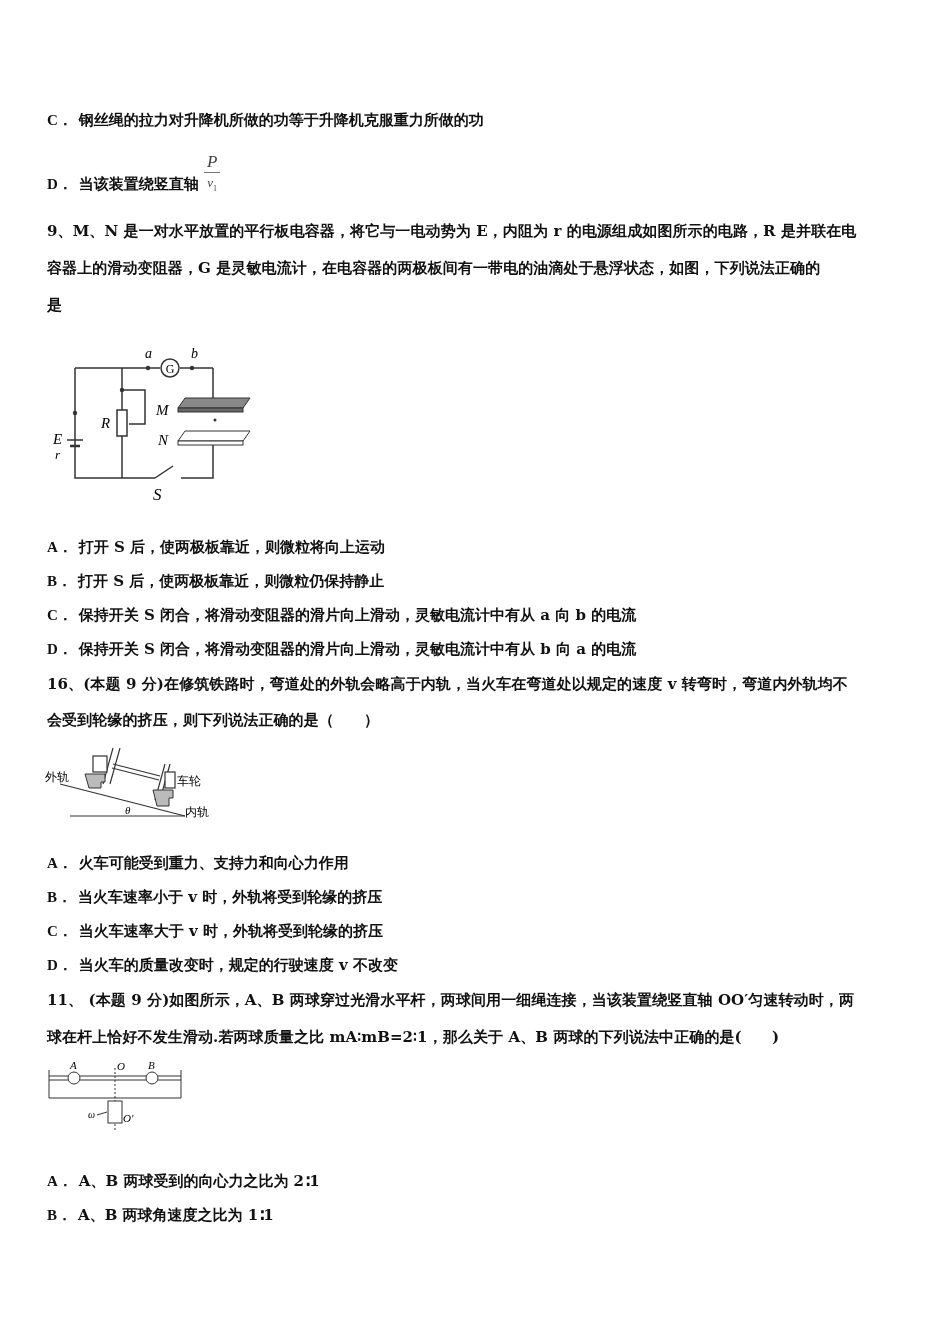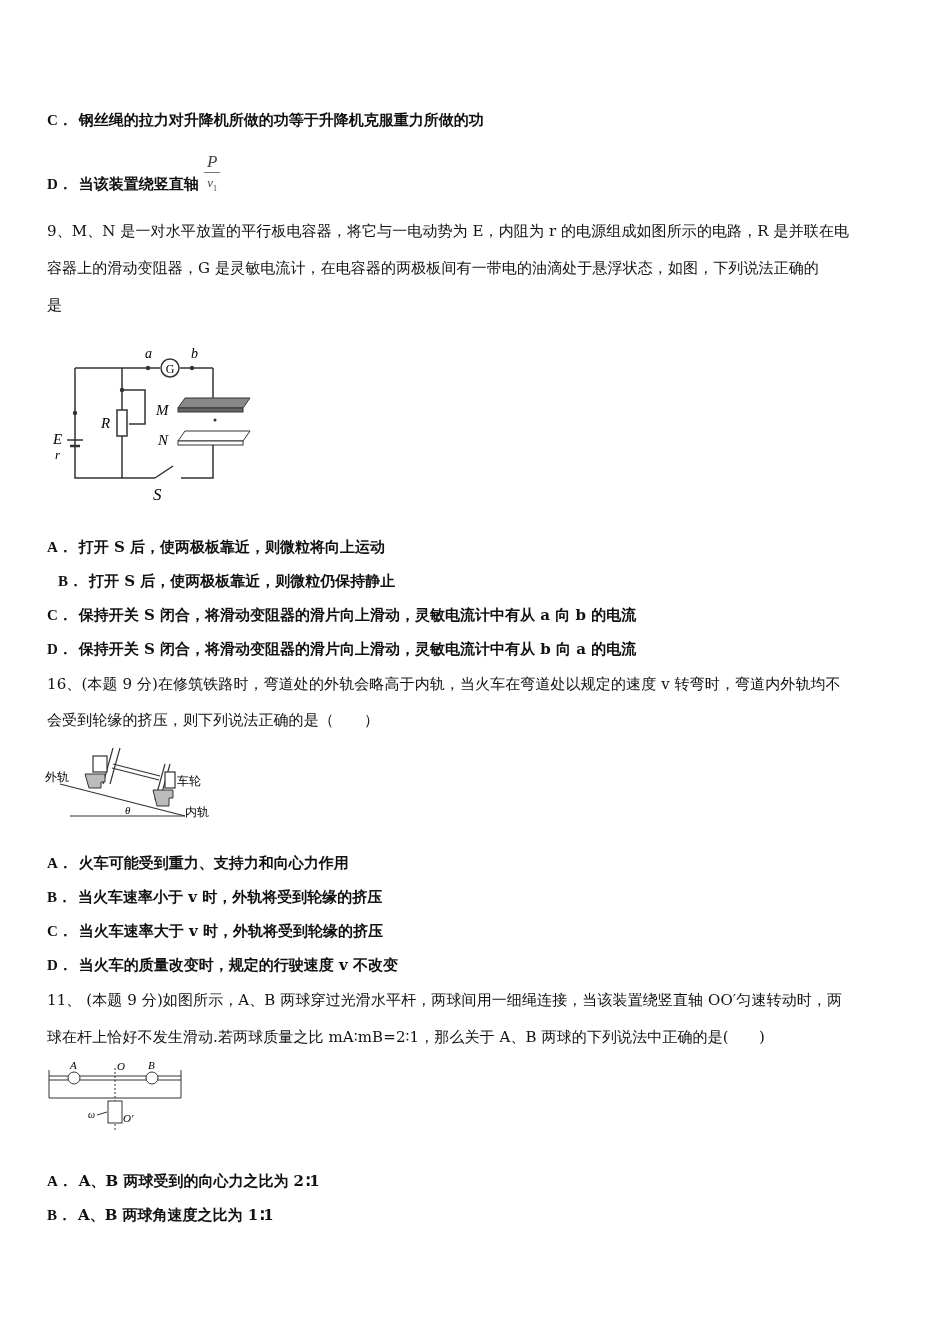--- a/index.html
+++ b/index.html
@@ -1,20 +1,20 @@
 <!DOCTYPE html>
 <html><head>
 <meta charset="utf-8">
 <style>
   html, body { margin: 0; padding: 0; background: #ffffff; }
   body { width: 950px; height: 1344px; position: relative; overflow: hidden;
          font-family: "DejaVu Serif", "Liberation Serif", serif; color: #111; }
   .line { position: absolute; left: 47px; font-size: 15px; line-height: 20px; white-space: nowrap; font-weight: bold; }
   .opt-letter { font-weight: bold; font-family: "Liberation Serif", serif; margin-right: 6px; }
-  .q-line { position: absolute; left: 47px; font-size: 15px; line-height: 20px; white-space: nowrap; font-weight: normal; letter-spacing: 0.1px; }
+  .q-line { position: absolute; left: 47px; font-size: 15px; line-height: 20px; white-space: nowrap; font-weight: bold; letter-spacing: 0.1px; }
   .frac { display: inline-block; vertical-align: middle; text-align: center; font-family: "Liberation Serif", serif; font-style: italic; font-weight: normal; color: #444; position: relative; top: -10px; }
   .frac .num { display: block; font-size: 17px; line-height: 20px; padding: 0 2px; }
   .frac .bar { display: block; border-top: 1px solid #777; width: 16px; margin: 0 auto; }
   .frac .den { display: block; font-size: 13px; line-height: 20px; }
   .frac .den sub { font-size: 8px; font-style: normal; }
   .fig { position: absolute; }
 </style>
 </head>
 <body>
 
@@ -68,21 +68,21 @@
   <rect x="133" y="103" width="65" height="4" fill="#fff" stroke="#333" stroke-width="1"></rect>
   <text x="111" y="77" font-size="15" font-style="italic" font-family="Liberation Serif, serif">M</text>
   <text x="113" y="107" font-size="15" font-style="italic" font-family="Liberation Serif, serif">N</text>
   <text x="56" y="90" font-size="15" font-style="italic" font-family="Liberation Serif, serif">R</text>
   <text x="8" y="106" font-size="15" font-style="italic" font-family="Liberation Serif, serif">E</text>
   <text x="10" y="121" font-size="13" font-style="italic" font-family="Liberation Serif, serif">r</text>
   <text x="108" y="162" font-size="17" font-style="italic" font-family="Liberation Serif, serif">S</text>
 </svg>
 
 <div class="line" style="top:537px;"><span class="opt-letter">A．</span><span>打开 S 后，使两极板靠近，则微粒将向上运动</span></div>
-<div class="line" style="top:571px;margin-left:11px;"><span class="opt-letter">B．</span><span>打开 S 后，使两极板靠近，则微粒仍保持静止</span></div>
+<div class="line" style="top:571px;"><span class="opt-letter">B．</span><span>打开 S 后，使两极板靠近，则微粒仍保持静止</span></div>
 <div class="line" style="top:605px;"><span class="opt-letter">C．</span><span>保持开关 S 闭合，将滑动变阻器的滑片向上滑动，灵敏电流计中有从 a 向 b 的电流</span></div>
 <div class="line" style="top:639px;"><span class="opt-letter">D．</span><span>保持开关 S 闭合，将滑动变阻器的滑片向上滑动，灵敏电流计中有从 b 向 a 的电流</span></div>
 
 <div class="q-line" style="top:674px;">16、(本题 9 分)在修筑铁路时，弯道处的外轨会略高于内轨，当火车在弯道处以规定的速度 v 转弯时，弯道内外轨均不</div>
 <div class="q-line" style="top:710px;">会受到轮缘的挤压，则下列说法正确的是（　　）</div>
 
 <svg class="fig" style="left:45px;top:742px;" width="190" height="82" viewBox="0 0 190 82">
   <g stroke="#333" stroke-width="1.2" fill="none">
     <line x1="25" y1="74" x2="140" y2="74"></line>
     <line x1="15" y1="42" x2="140" y2="74"></line>

